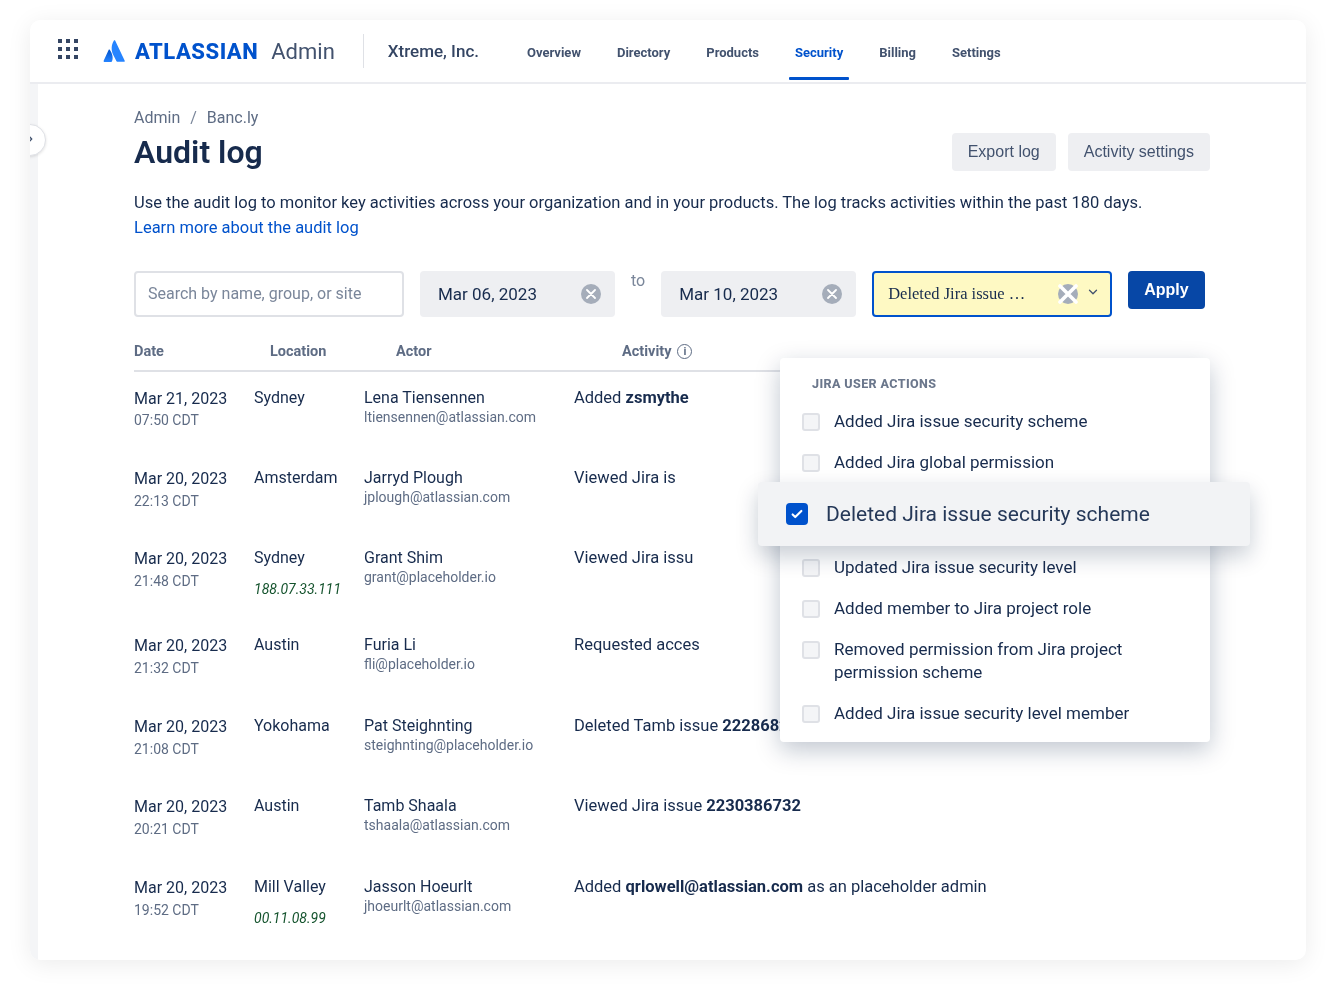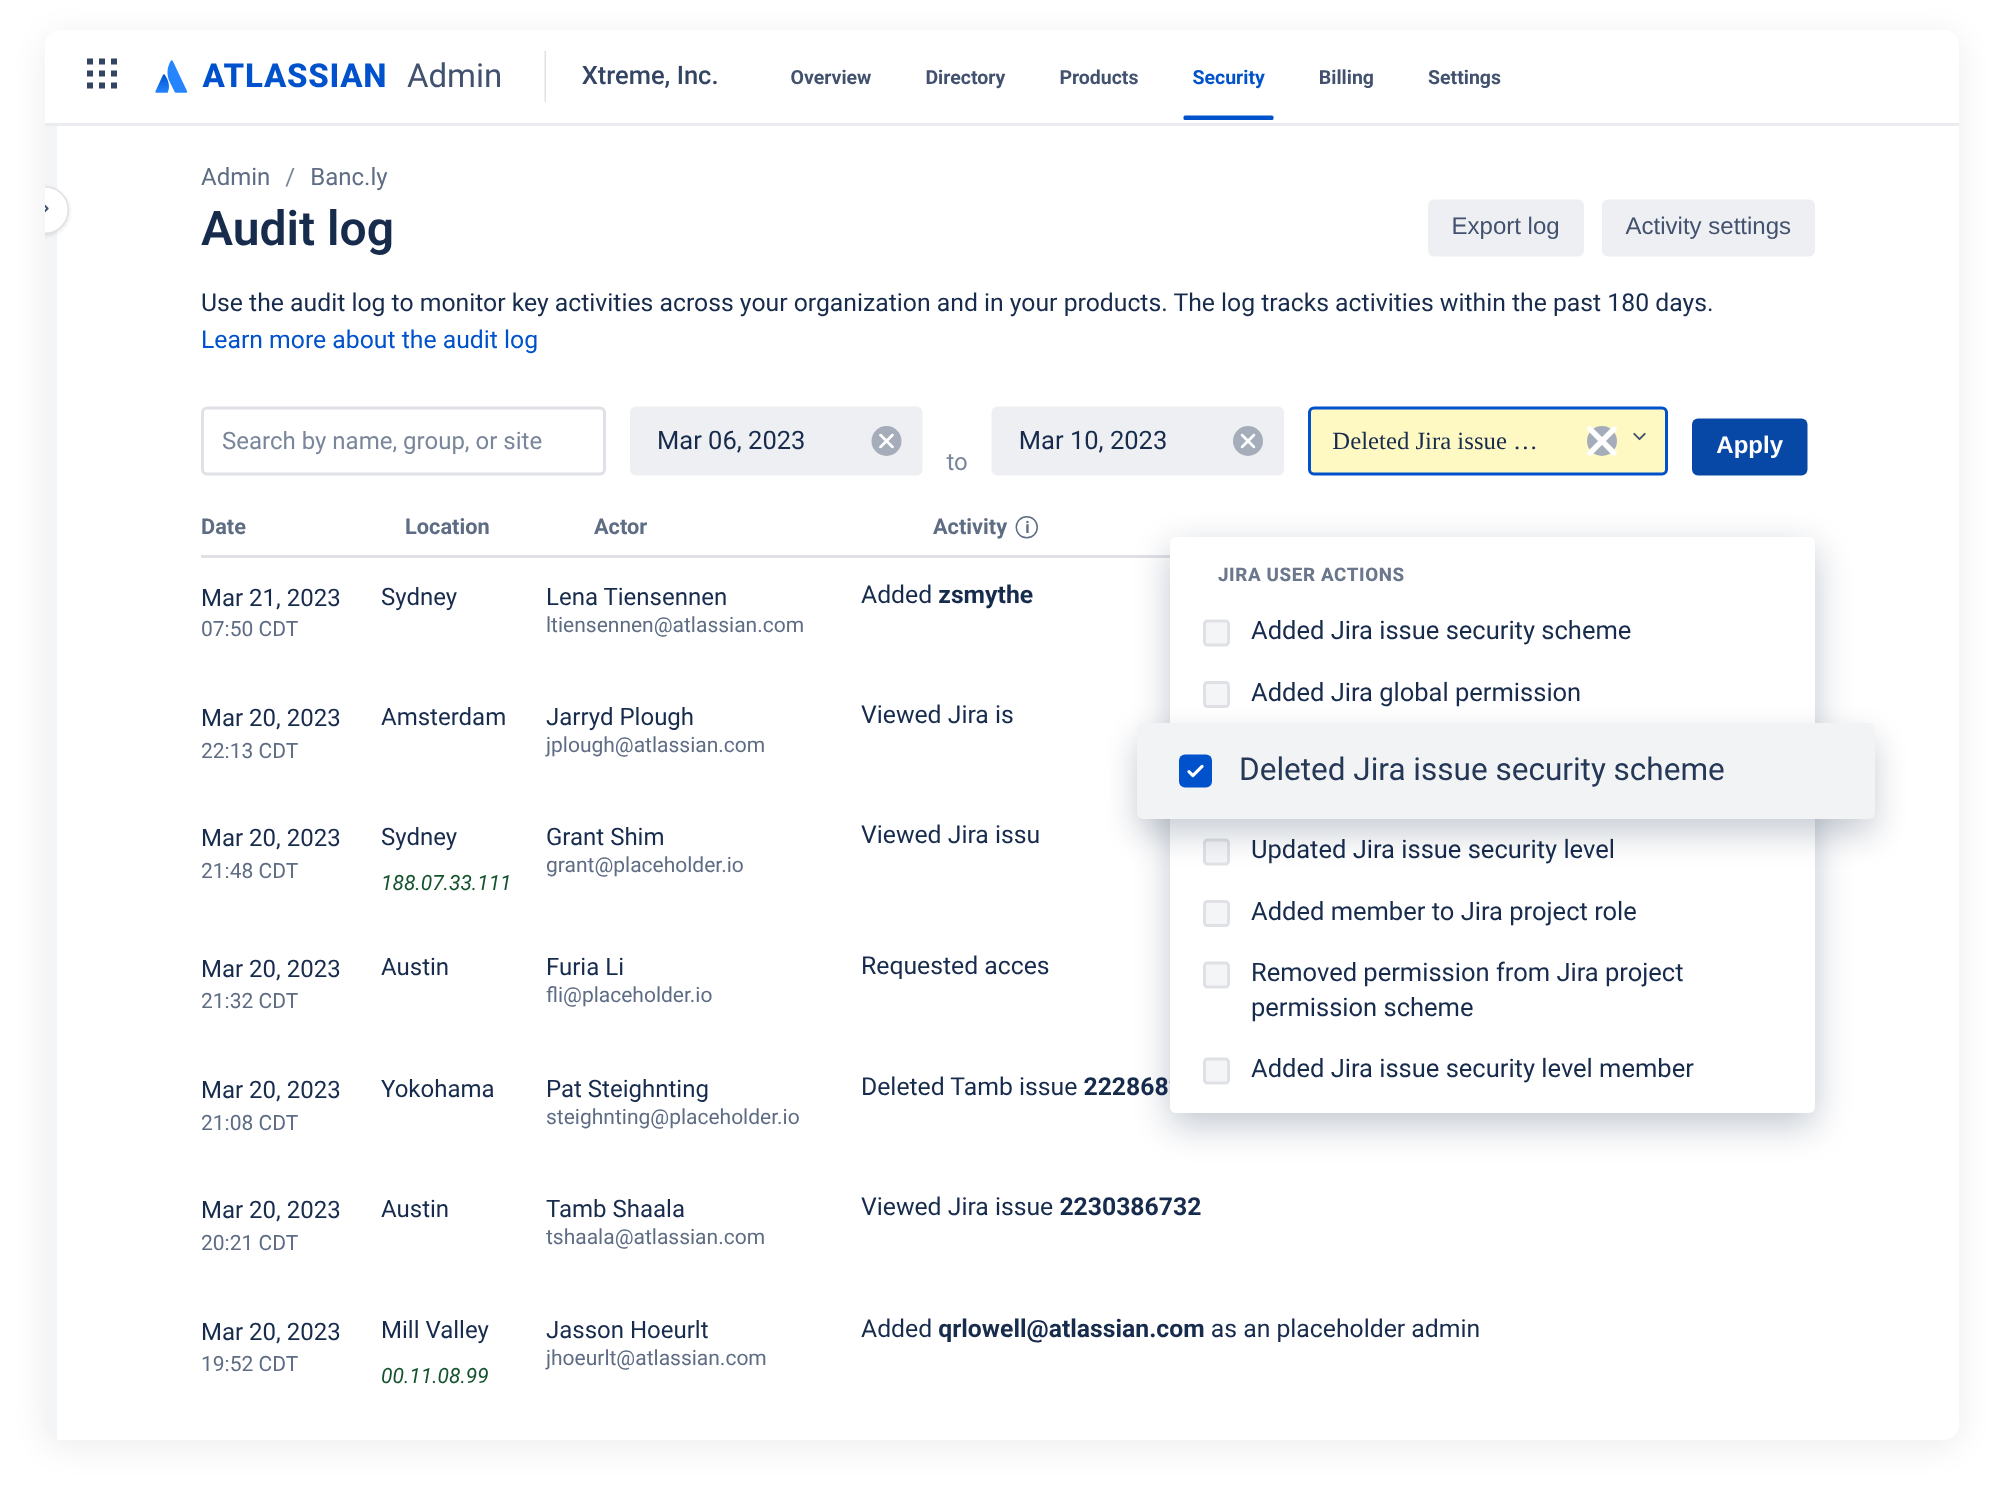--- a/index.html
+++ b/index.html
@@ -30,21 +30,21 @@
   .crumbs .sep { color:#7A869A; }
   .title-row { display:flex; align-items:center; justify-content:space-between; margin-bottom: 20px; }
   .page-title { font-size: 32px; font-weight: 600; color:#172B4D; }
   .title-actions { display:flex; gap:12px; }
   .btn { font-size:16px; font-weight:500; padding:10px 16px; border-radius:4px; border:none; cursor:pointer; }
   .btn-subtle { background:#EEEFF2; color:#42526E; }
   .btn-primary { background:#0747A6; color:#fff; font-weight:600; }
   .desc { font-size:16.5px; color:#172B4D; line-height:1.5; }
   .desc a { color:#0052CC; text-decoration:none; }
   
-  .filter-row { display:flex; align-items:flex-end; gap:16px; margin-top: 30px; margin-bottom: 14px; }
+  .filter-row { display:flex; align-items:flex-start; gap:16px; margin-top: 30px; margin-bottom: 14px; }
   .search-box { width: 270px; height:46px; border:2px solid #DFE1E6; border-radius:4px; padding:0 12px; font-size:16px; color:#7A869A; display:flex; align-items:center; background:#fff;}
   .pill { height:46px; background:#EEEFF2; border-radius:4px; display:flex; align-items:center; padding:0 14px 0 18px; gap:14px; color:#172B4D; font-size:17px; min-width:195px; justify-content:space-between;}
   .pill .clear { width:20px; height:20px; border-radius:50%; background:#A5ADBA; display:flex; align-items:center; justify-content:center; cursor:pointer;}
   .pill .clear svg { width:10px; height:10px; }
   .to-label { font-size:16px; color:#7A869A; }
   .select-pill { height:46px; border:2px solid #0052CC; border-radius:4px; display:flex; align-items:center; padding:0 10px 0 14px; gap:10px; background:#fef9c3; min-width:240px; justify-content:space-between; cursor:pointer;font-family:Liberation Serif, serif;}
   .select-pill .txt { font-size:16.5px; color:#172B4D; white-space:nowrap; overflow:hidden; text-overflow:ellipsis; max-width:150px;}
   .select-pill .right { display:flex; align-items:center; gap:8px; }
   .select-pill .clear { width:20px; height:20px; border-radius:50%; background:#A5ADBA; display:flex; align-items:center; justify-content:center;}
   .chev-down svg { width:14px; height:14px; }

